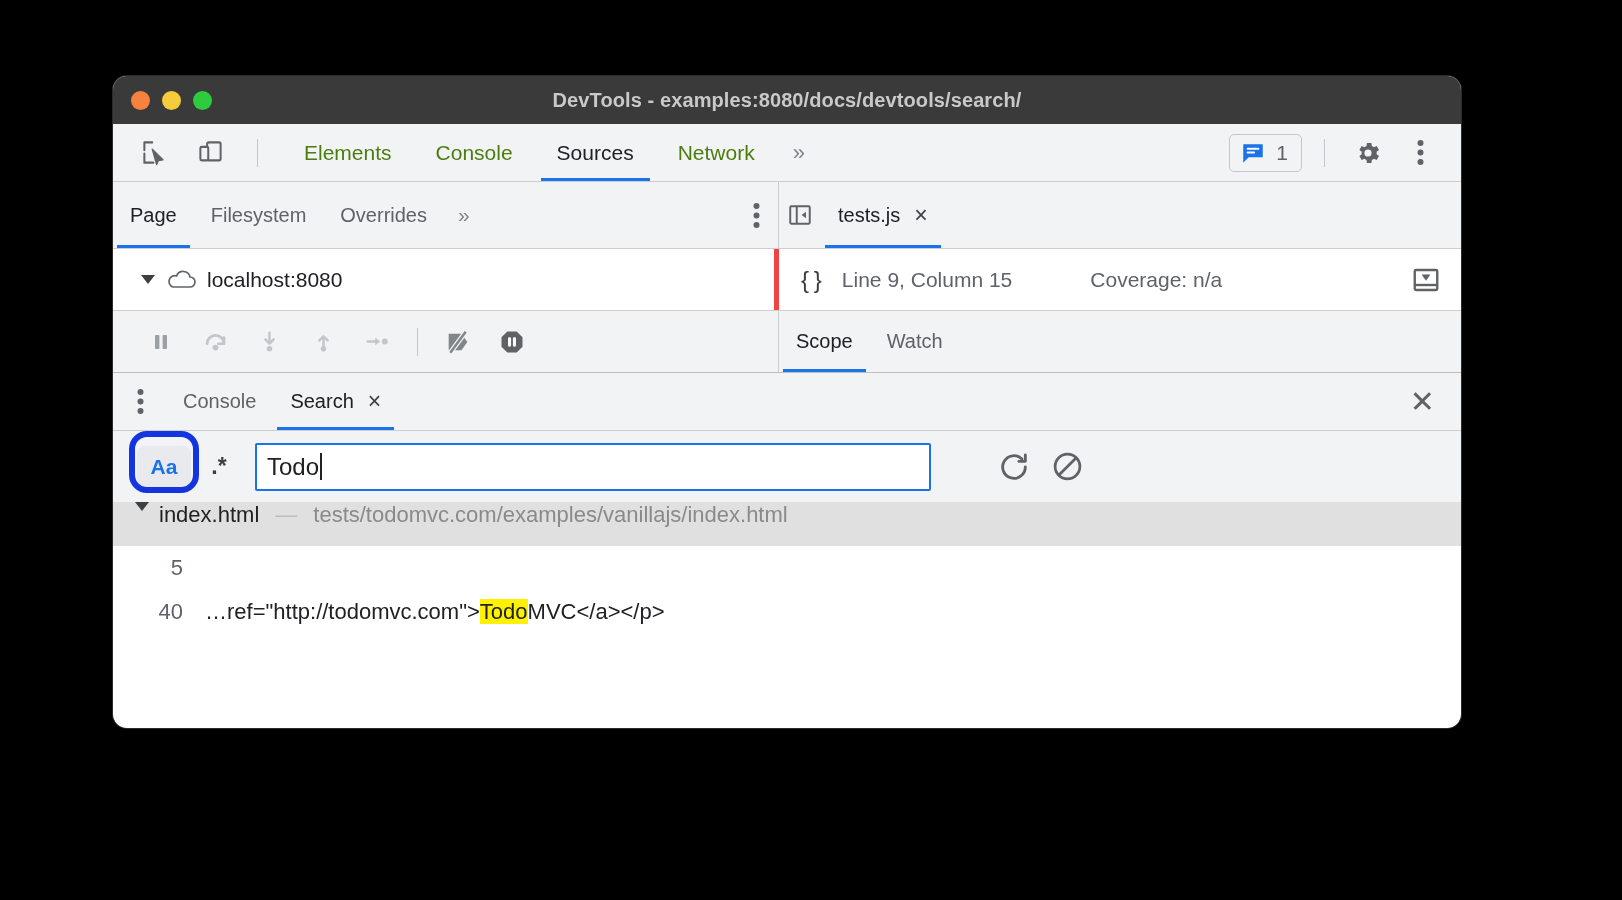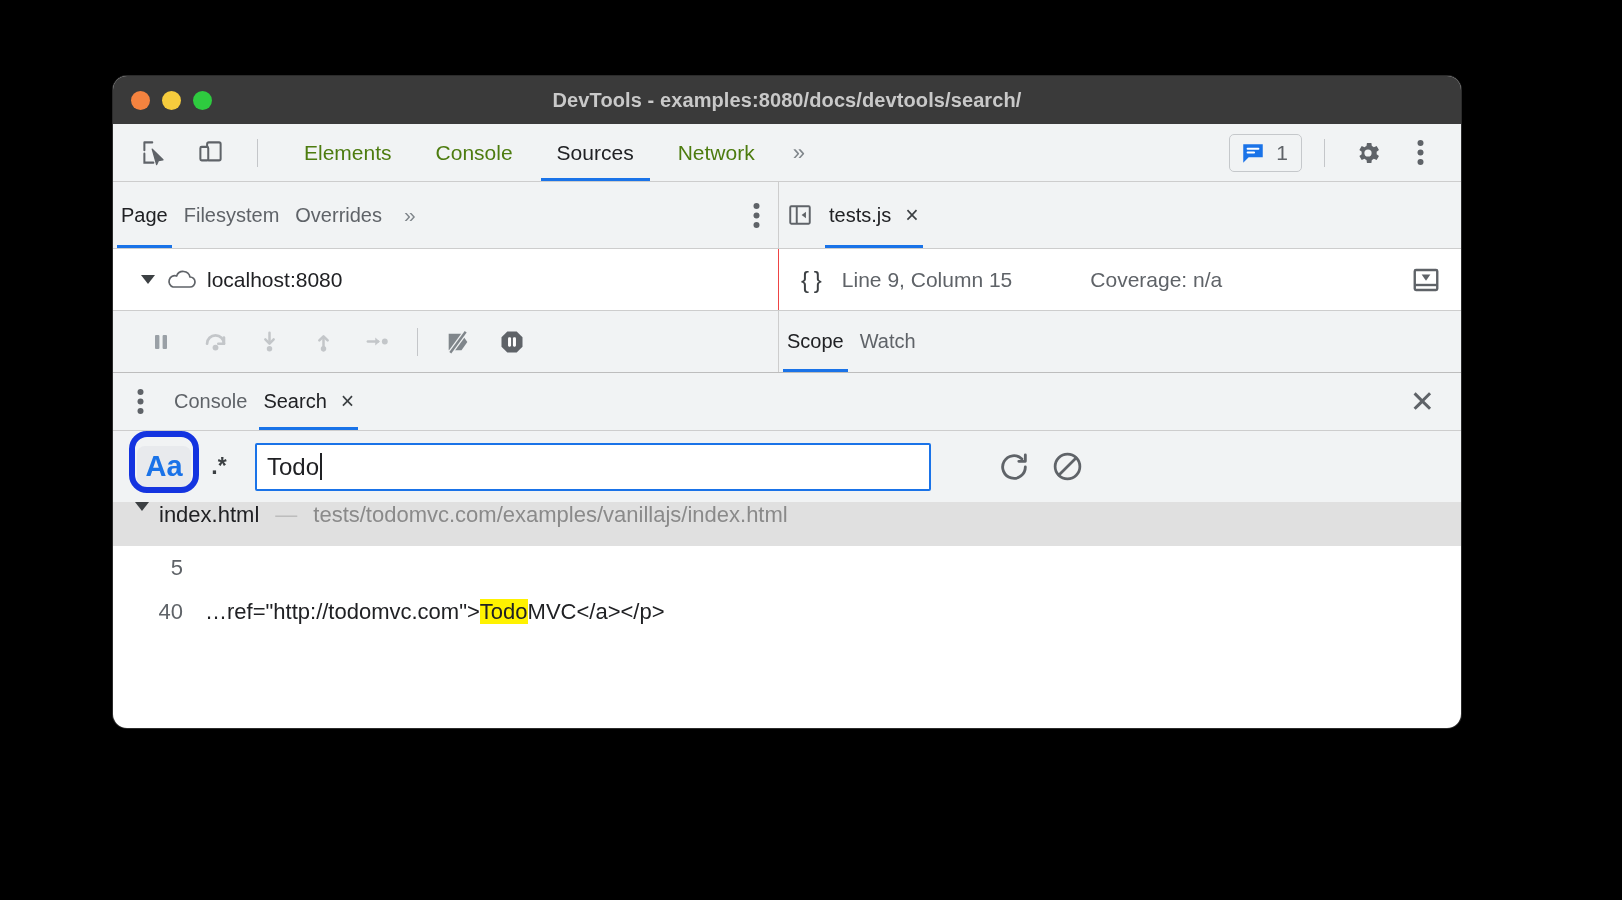--- a/index.html
+++ b/index.html
@@ -89,38 +89,38 @@
     background: #f1f3f4;
     border-right: 1px solid #cdcdcd;
     display: flex; align-items: center;
     position: relative;
   }
   .pane-right { flex: 1; background: #f1f3f4; display: flex; align-items: center; position: relative; }
 
   .subtab {
     position: relative; height: 100%;
     display: flex; align-items: center;
-    padding: 0 8px; font-size: 20px; color: #5f6368; white-space: nowrap;
+    padding: 0 17px; font-size: 20px; color: #5f6368; white-space: nowrap;
   }
   .subtab.active { color: #202124; }
   .subtab.active::after {
     content: ""; position: absolute; left: 4px; right: 4px; bottom: 0;
     height: 3px; background: #1a73e8;
   }
   .subtab.chev { font-size: 21px; color: #80868b; padding: 0 14px; }
   .kebab { margin-left: auto; padding-right: 18px; display: flex; align-items: center; color: #5f6368; }
 
   
   .tree-row {
     display: flex; height: 62px;
     border-top: 1px solid #cdcdcd;
   }
   .tree-left {
     width: 666px; background: #ffffff;
-    border-right: 1px solid #ef4444;
+    border-right: 5px solid #ef4444;
     display: flex; align-items: center; padding-left: 28px; gap: 10px;
   }
   .tri { width: 0; height: 0; border-left: 9px solid #5f6368; border-top: 7px solid transparent; border-bottom: 7px solid transparent; }
   .tri.down { border-left: 7px solid transparent; border-right: 7px solid transparent; border-top: 9px solid #3c4043; border-bottom: 0; }
   .host-name { font-size: 21px; color: #202124; }
   .tree-right { flex: 1; background: #ffffff; display: flex; align-items: center; padding-left: 22px; gap: 20px; }
   .braces { font-size: 24px; color: #3c4043; font-family: "Liberation Sans", sans-serif; }
   .status-txt { font-size: 21px; color: #5f6368; }
   .tree-right .spacer { margin-left: auto; padding-right: 20px; display: flex; align-items: center; }
 
@@ -146,21 +146,21 @@
   .search-bar {
     height: 72px; background: #f1f3f4;
     border-top: 1px solid #cdcdcd;
     display: flex; align-items: center; padding-left: 24px; gap: 4px;
     position: relative;
   }
   .aa-btn {
     width: 54px; height: 42px; border-radius: 8px;
     display: flex; align-items: center; justify-content: center;
     background: #e8eaed;
-    font-size: 29px; font-weight: bold; color: #1a73e8;
+    font-size: 21px; font-weight: bold; color: #1a73e8;
   }
   .regex-btn {
     width: 48px; height: 42px;
     display: flex; align-items: center; justify-content: center;
     font-size: 23px; font-weight: bold; color: #3c4043;
   }
   .search-input {
     width: 676px; height: 48px;
     border: 2px solid #1a73e8; border-radius: 2px;
     background: #ffffff;

